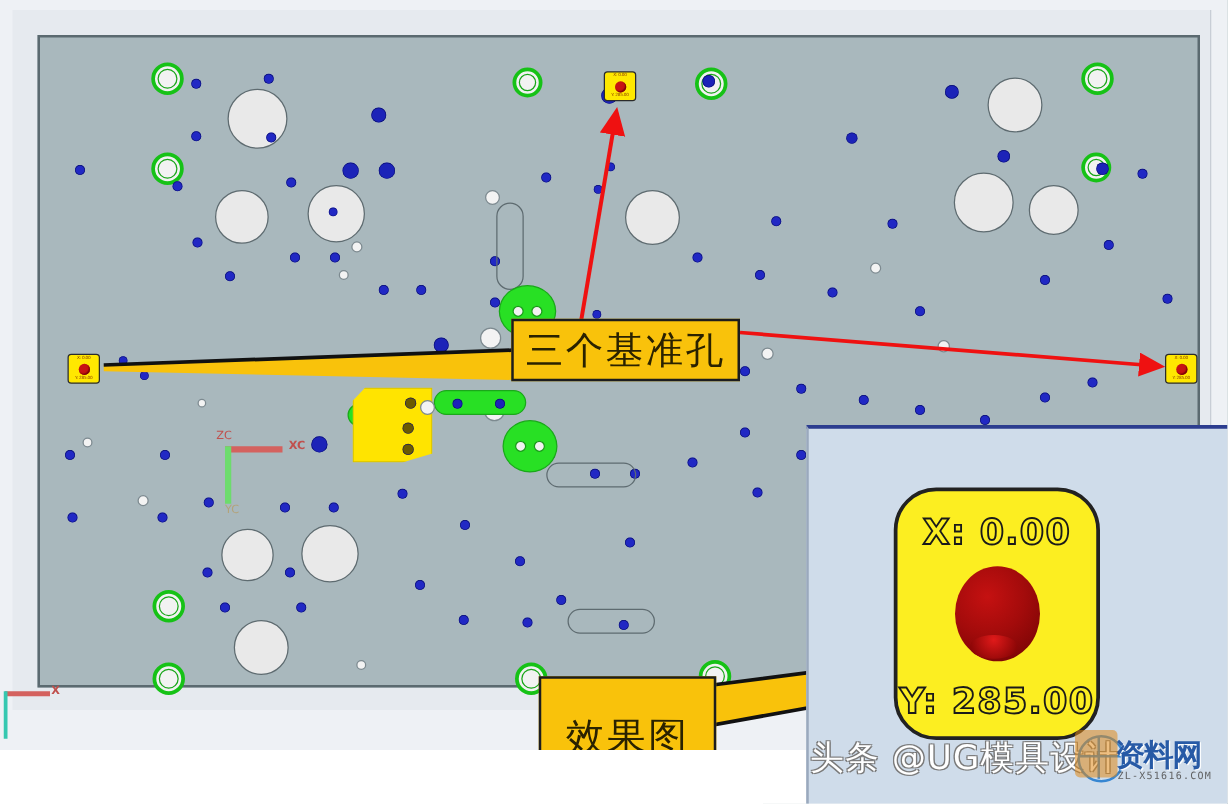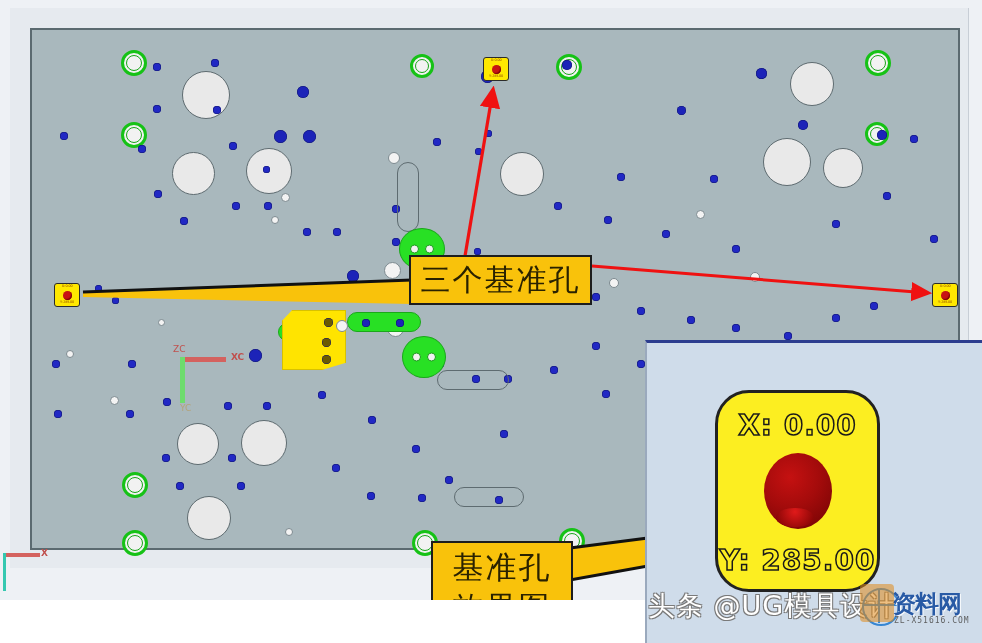--- a/index.html
+++ b/index.html
@@ -41,21 +41,21 @@
 
   
   .marker{position:absolute;width:26px;height:24px;background:#ffe800;border:1.5px solid #2b2b2b;border-radius:3px;box-sizing:border-box;
           display:flex;flex-direction:column;align-items:center;justify-content:space-between;padding:1px 0;}
   .marker .mtxt{font-size:3.4px;line-height:3.6px;color:#8a3b00;letter-spacing:-0.2px;white-space:nowrap;}
   .marker .mdot{width:9px;height:9px;border-radius:50%;background:#c81313;box-shadow:inset -1px -1px 1px #7c0505;}
 
   
   .callout{position:absolute;background:#f9c20b;border:2px solid #1d1d1d;box-sizing:border-box;display:flex;
            align-items:center;justify-content:center;color:#3b2a00;}
-  .callout .c-txt{font-family:Liberation Mono, monospace;font-weight:400;text-align:right;color:#2a2200;}
+  .callout .c-txt{font-family:Liberation Serif, serif;font-weight:400;text-align:right;color:#2a2200;}
 
   
   .inset{position:absolute;left:645px;top:340px;width:337px;height:303px;background:#cfdcea;border-top:3px solid #2c3d8f;border-left:2px solid #9aa9bd;box-sizing:border-box;overflow:hidden;}
   .inset-card{position:absolute;left:68px;top:47px;width:165px;height:202px;background:#fcee21;border:3px solid #222;border-radius:34px;box-sizing:border-box;}
   .inset-card .lbl{position:absolute;left:0;right:0;text-align:center;font-size:28px;font-weight:bold;color:#fcee21;
     -webkit-text-stroke:1.5px #1a1a1a;text-shadow:0 0 0 #000;font-family:"DejaVu Sans",sans-serif;letter-spacing:1px;}
   .inset-card .lbl.x{top:16px;}
   .inset-card .lbl.y{bottom:12px;}
   .inset-hole{position:absolute;left:50%;top:50%;transform:translate(-50%,-50%);width:68px;height:76px;border-radius:50%;
     background:radial-gradient(circle at 38% 32%, #c51111 0%, #a30b0b 45%, #6d0303 100%);}
@@ -277,21 +277,20 @@
     </svg>
 
     <div class="callout" style="left:409px;top:255px;width:183px;height:50px;">
       <span class="c-txt" style="font-size:30px;letter-spacing:2px;">三个基准孔</span>
     </div>
 
     <svg style="position:absolute;left:0;top:0;width:982px;height:643px;pointer-events:none;">
       <polygon points="570,548 648,538 648,566 570,580" fill="#f9c20b" stroke="#111" stroke-width="3" stroke-linejoin="miter"></polygon>
     </svg>
     <div class="callout" style="left:431px;top:541px;width:142px;height:98px;flex-direction:column;">
-      <span class="c-txt" style="font-size:31px;letter-spacing:2px;line-height:40px;">基准孔</span>
       <span class="c-txt" style="font-size:31px;letter-spacing:2px;line-height:40px;">效果图</span>
     </div>
   </div>
 
   <div class="bottom-bar"></div>
 
   <div class="inset">
     <div class="inset-card">
       <span class="lbl x">X: 0.00</span>
       <span class="inset-hole"></span>

